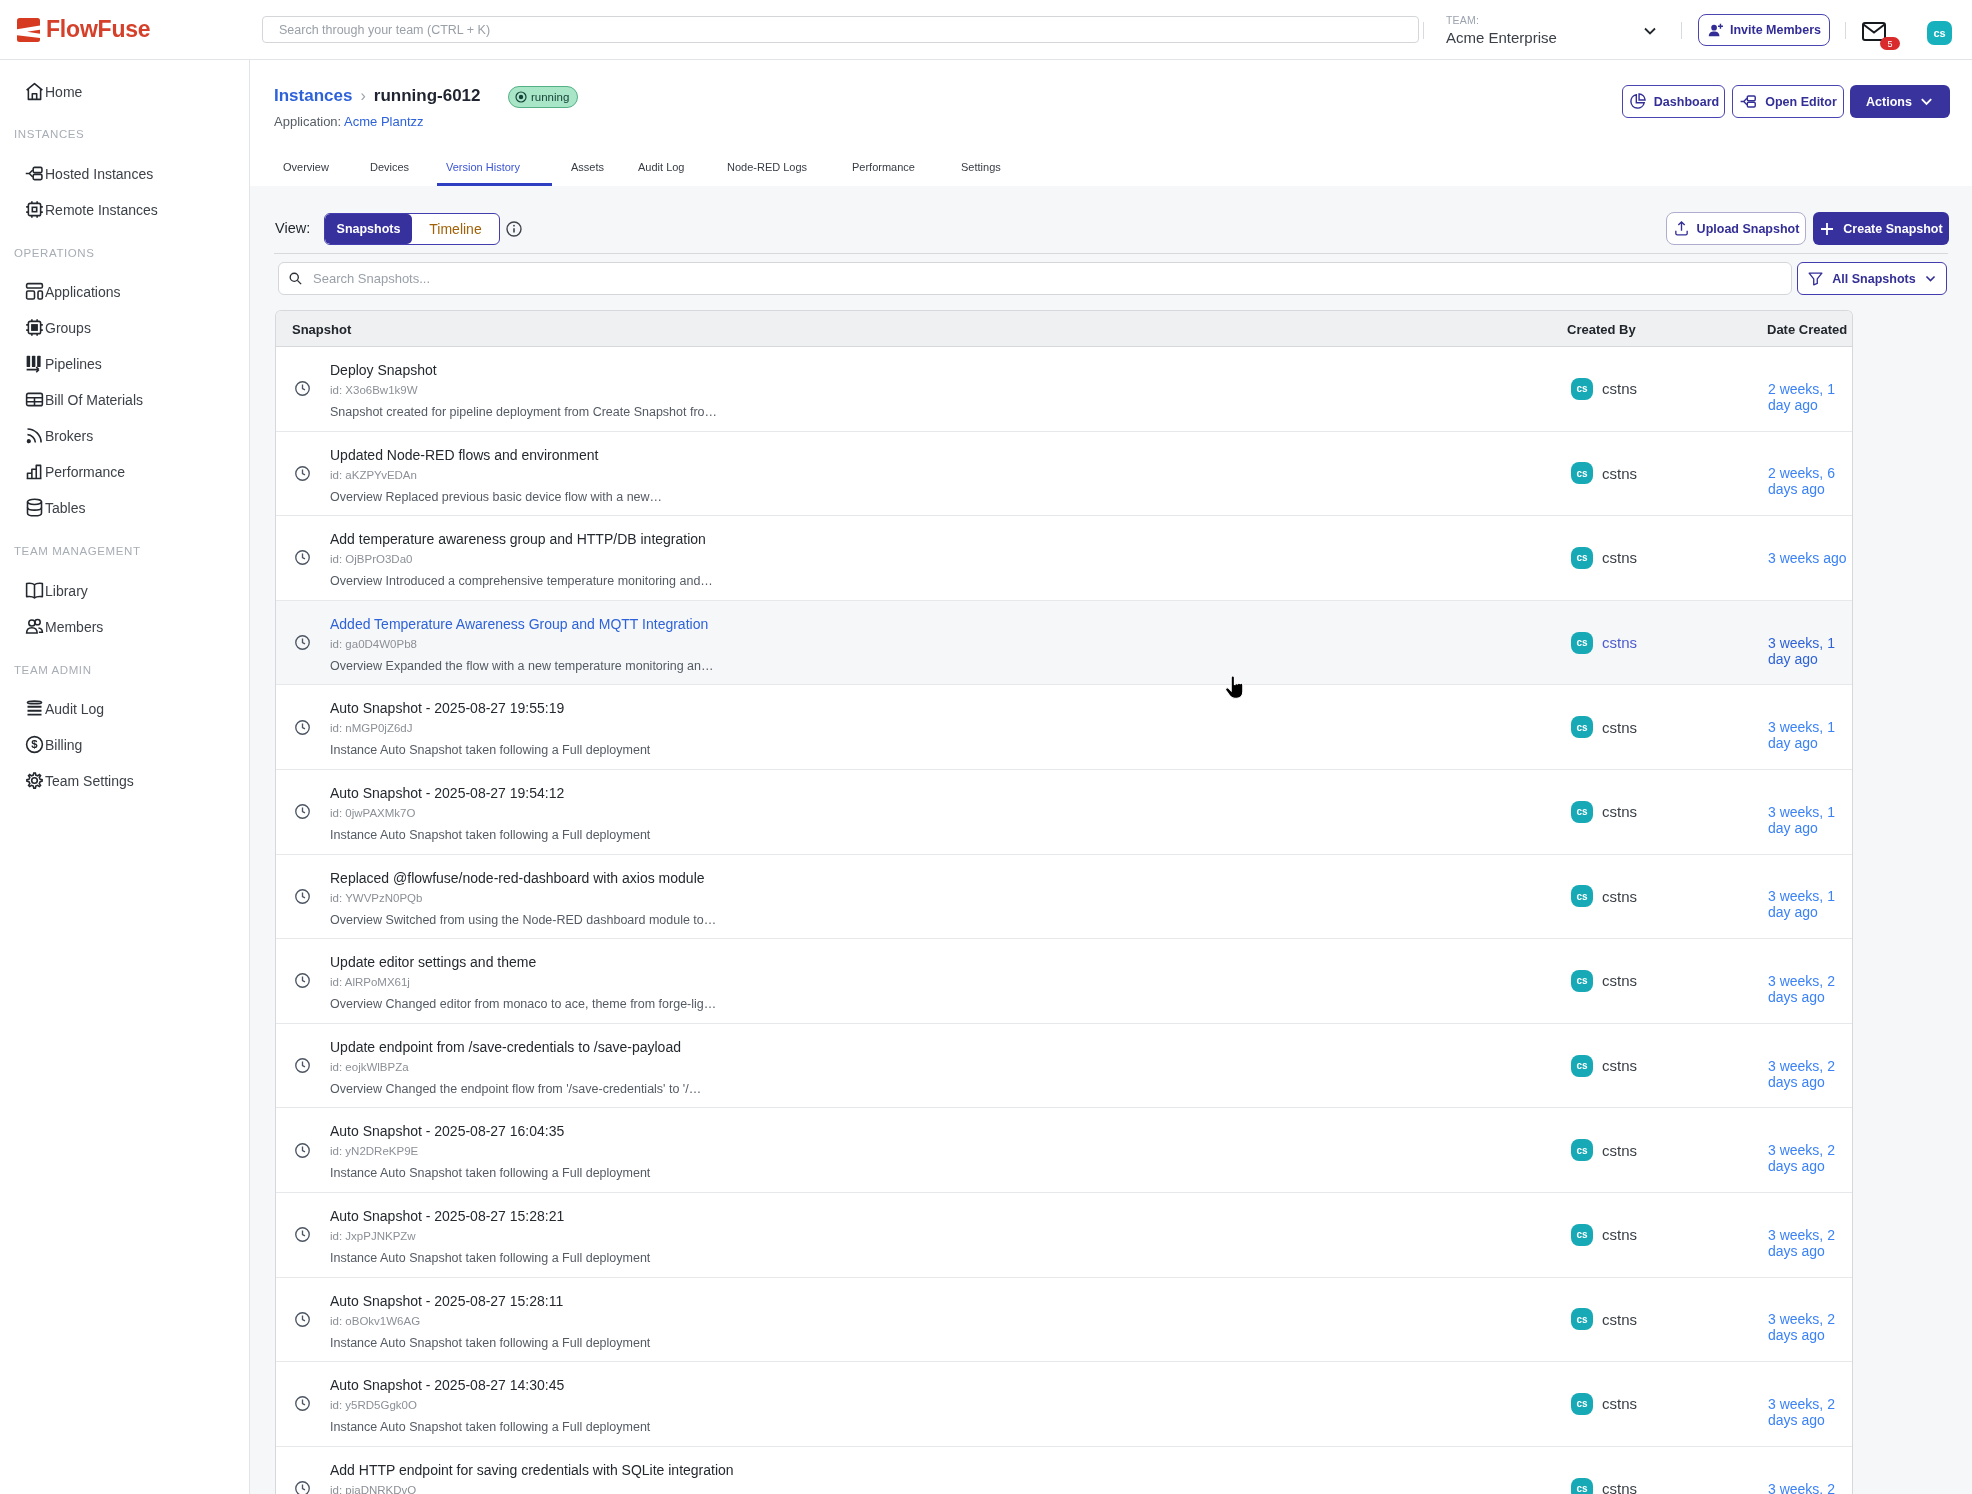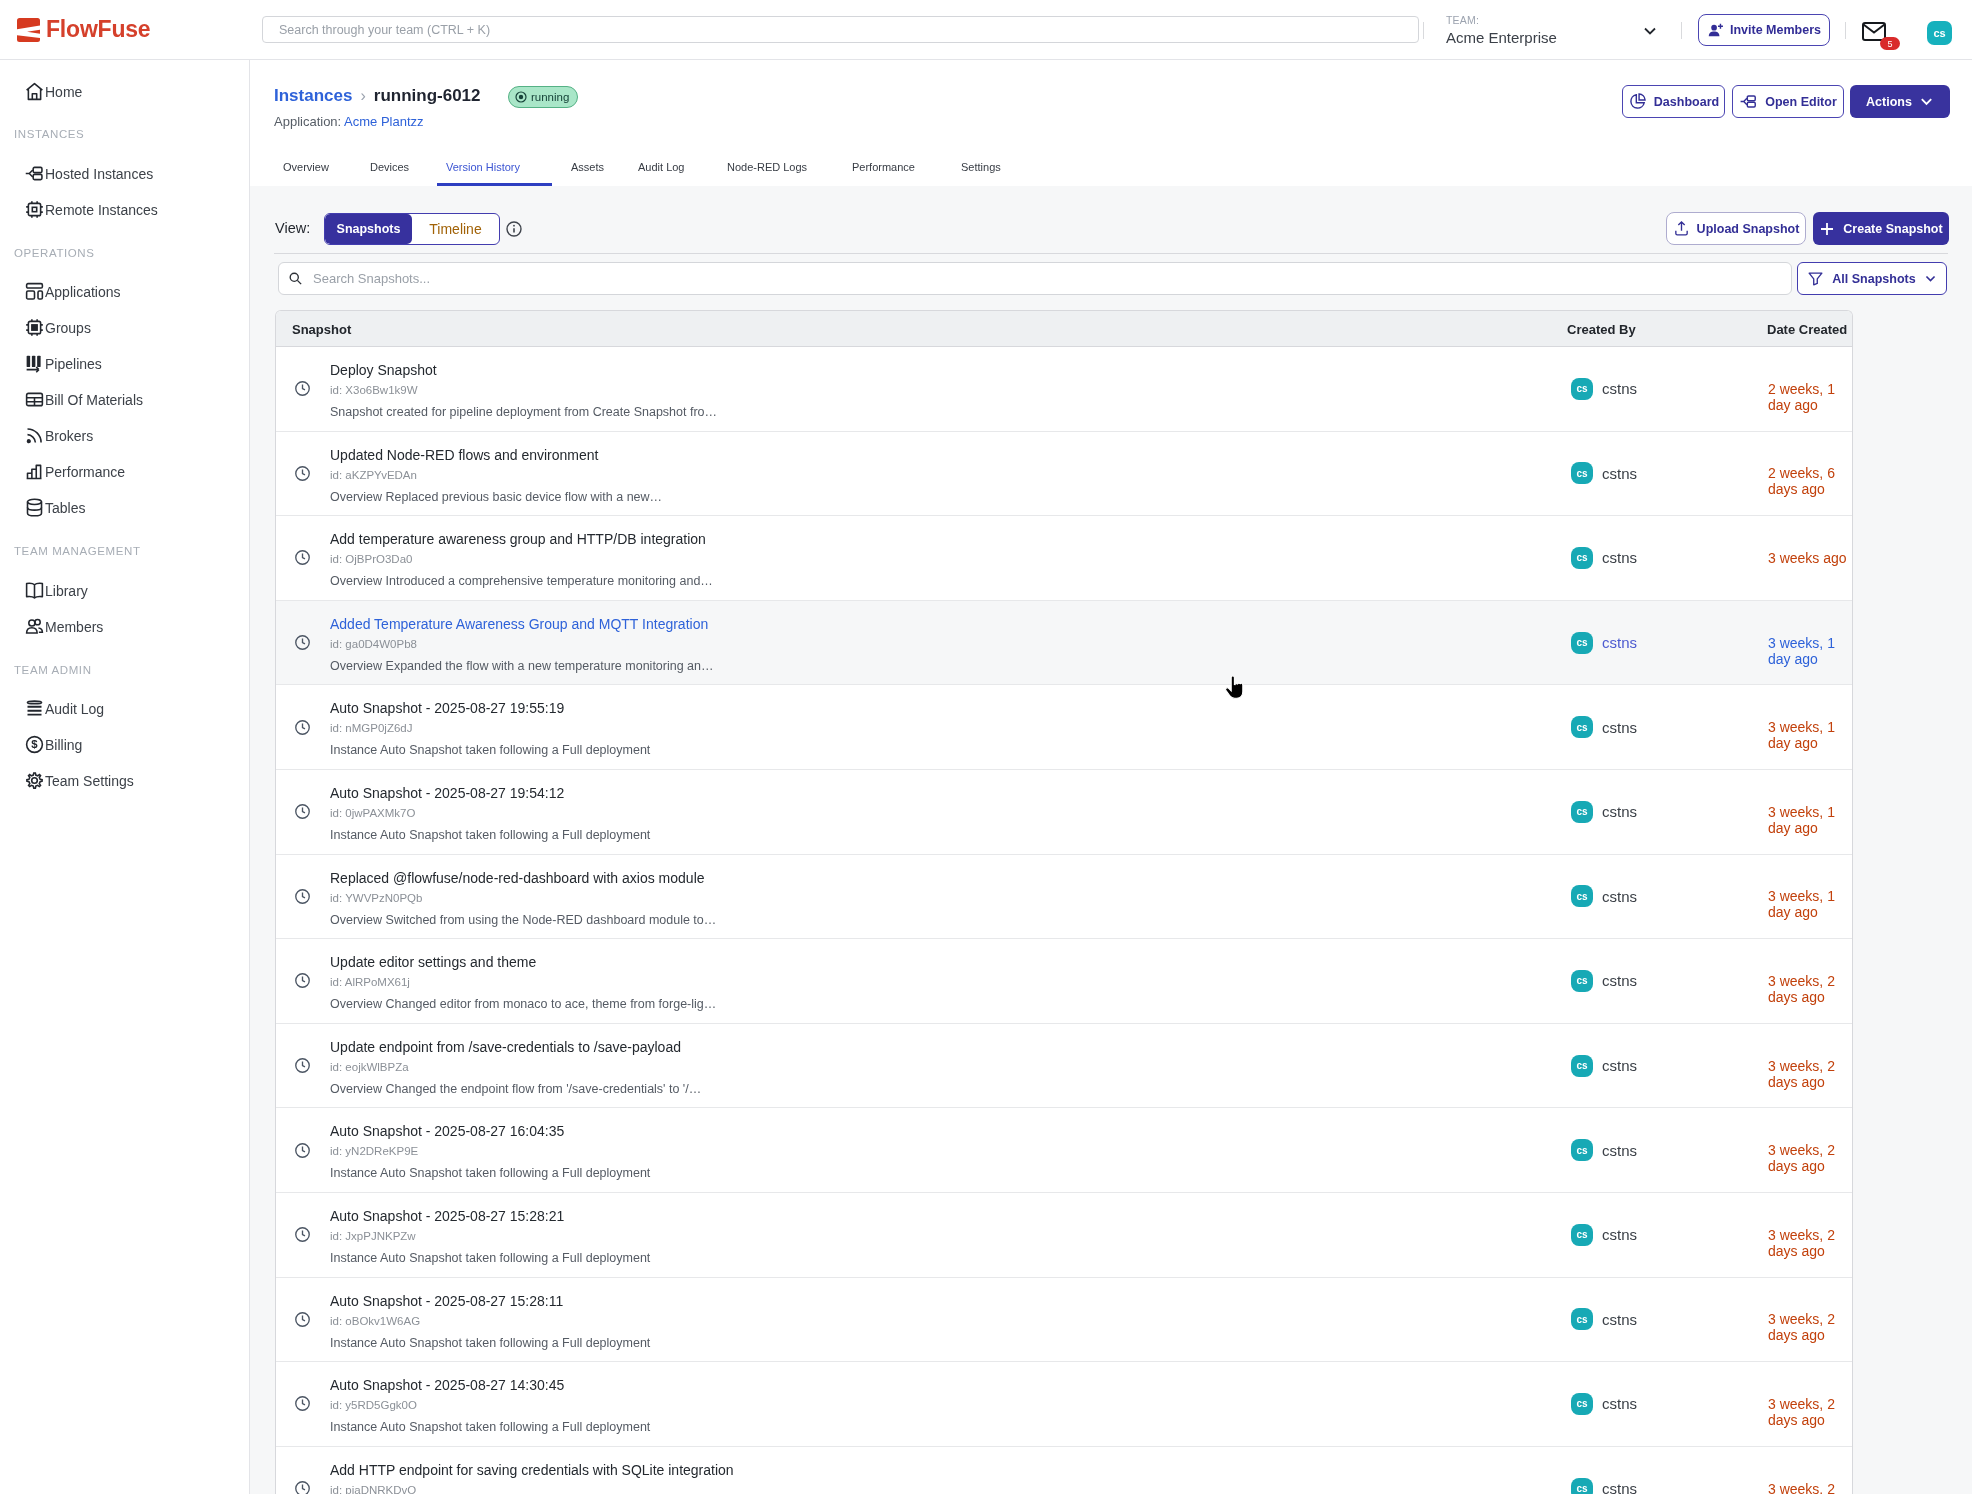--- a/index.html
+++ b/index.html
@@ -62,21 +62,21 @@
 .trow .clock { position:absolute; left:18px; top:50%; margin-top:-8.5px; }
 .trow .tcol { position:absolute; left:54px; top:14px; }
 .trow .title { font-size:14px; color:#24292f; line-height:19px; }
 .trow.hover .title { color:#2e62d9; }
 .trow .id { font-size:11.5px; color:#8b9097; line-height:20px; margin-top:0; }
 .trow .desc { font-size:12.5px; color:#555b64; line-height:19px; margin-top:3px; }
 .trow .by { position:absolute; left:1295px; top:50%; margin-top:-11px; display:flex; align-items:center; gap:9px; }
 .trow .av { width:22px; height:22px; border-radius:8px; background:#17a9b5; color:#fff; font-size:10px; font-weight:bold; display:flex; align-items:center; justify-content:center; }
 .trow .nm { font-size:15px; color:#3b4047; }
 .trow.hover .nm { color:#4d5bd0; }
-.trow .dt { position:absolute; left:1492px; top:50%; margin-top:-8px; font-size:14px; color:#c2410c; }
+.trow .dt { position:absolute; left:1492px; top:50%; margin-top:-8px; font-size:14px; color:#3b82f6; }
 .trow.hover .dt { color:#2e62d9; }
 </style>
 </head>
 <body>
 <div id="topnav">
   <div id="logo">
     <svg width="23" height="24" viewBox="0 0 23 24">
         <rect x="0" y="0" width="23" height="24" rx="2.5" fill="#d63a20"></rect>
         <path d="M0 11.3 L23 7.6 L23 11.8 L10 13.8 L23 15.8 L23 20 L0 17.3 Z" fill="#fff"></path>
       </svg>

